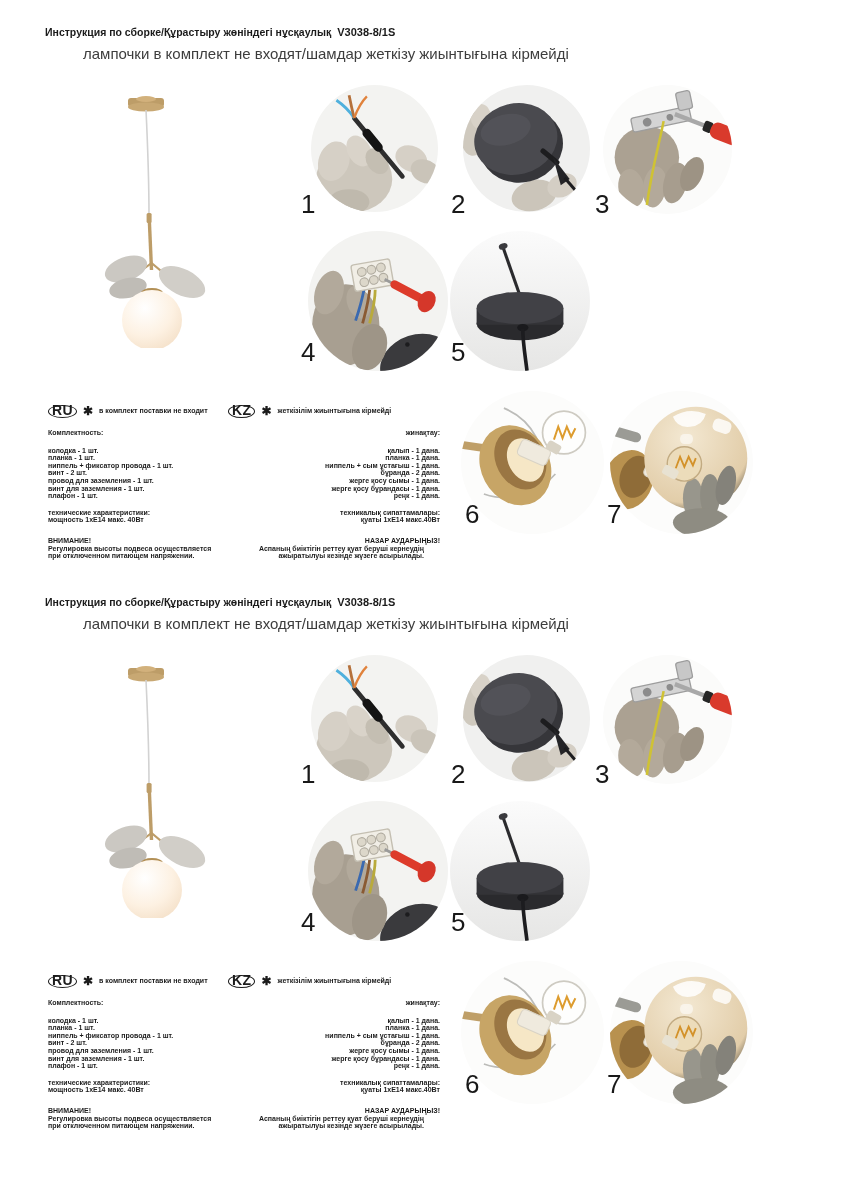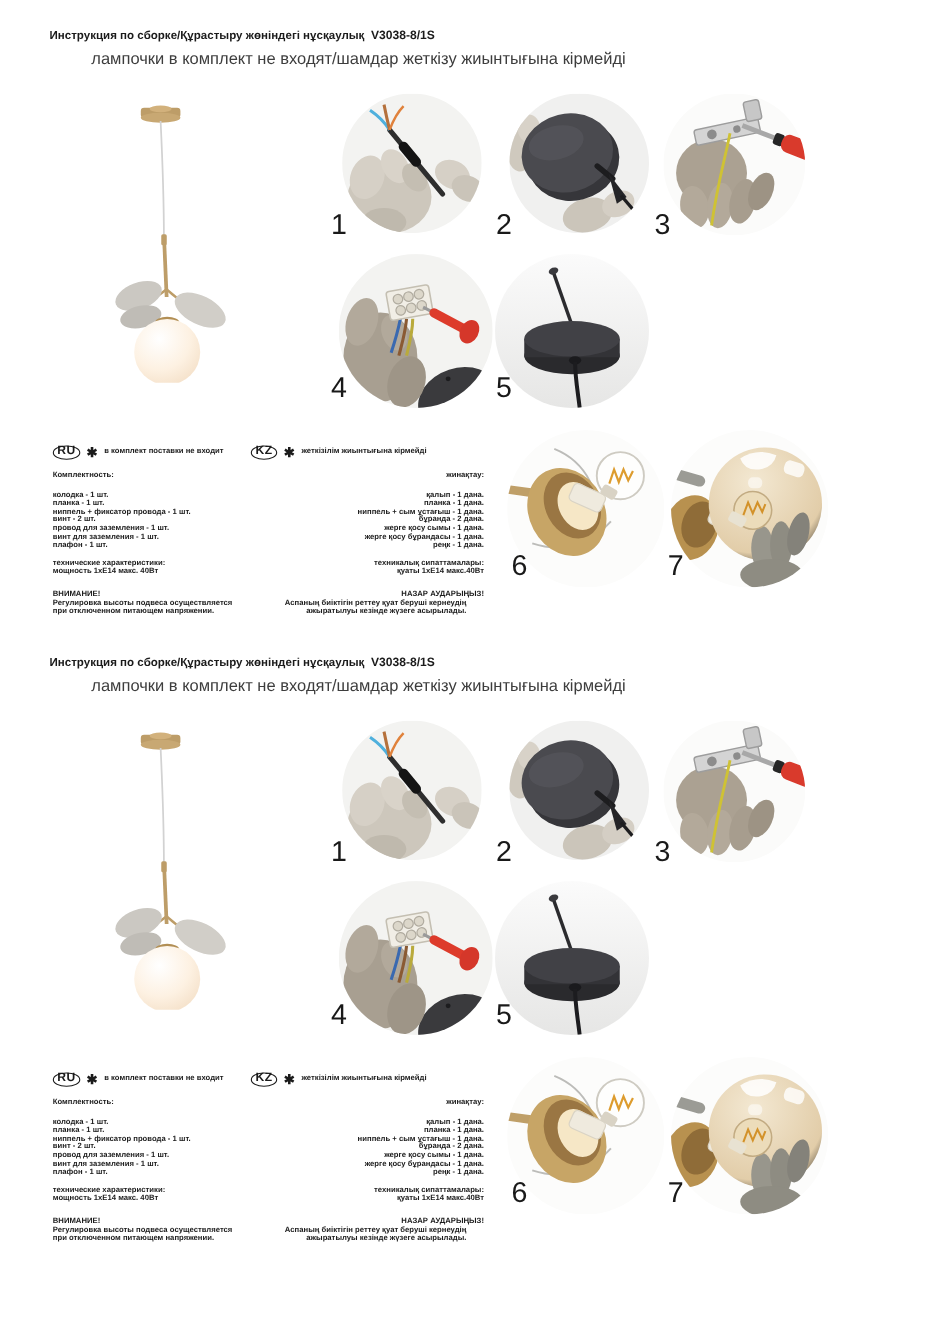--- a/index.html
+++ b/index.html
@@ -26,21 +26,21 @@
   .stepnum{position:absolute;font-size:26px;color:#191919;line-height:1;}
   .n1{left:301px;top:191px;} .n2{left:451px;top:191px;} .n3{left:595px;top:191px;}
   .n4{left:301px;top:339px;} .n5{left:451px;top:339px;}
   .n6{left:465px;top:501px;} .n7{left:607px;top:501px;}
   .col{position:absolute;top:404px;font-size:7px;font-weight:bold;line-height:7.6px;color:#1b1b1b;}
   .col.ru{left:48px;width:176px;}
   .col.kz{left:228px;width:212px;text-align:right;}
   .lang-row{display:flex;align-items:center;gap:6px;height:14px;margin-bottom:11px;}
   .badge{display:inline-flex;align-items:center;justify-content:center;
          min-width:24px;height:13px;border:1.3px solid #1b1b1b;border-radius:50%;
-         font-size:11px;font-weight:bold;letter-spacing:.4px;box-sizing:border-box;padding:0 3px;}
+         font-size:14px;font-weight:bold;letter-spacing:.4px;box-sizing:border-box;padding:0 3px;}
   .ast{font-size:12px;line-height:10px;}
   .note{font-size:7px;}
   .kit-title{margin-bottom:10px;}
   .kit{margin-bottom:9px;}
   .tech{margin-bottom:13px;}
   .warn-text{max-width:178px;}
   .kz .warn-text{max-width:196px;}
 </style>
 </head>
 <body>

